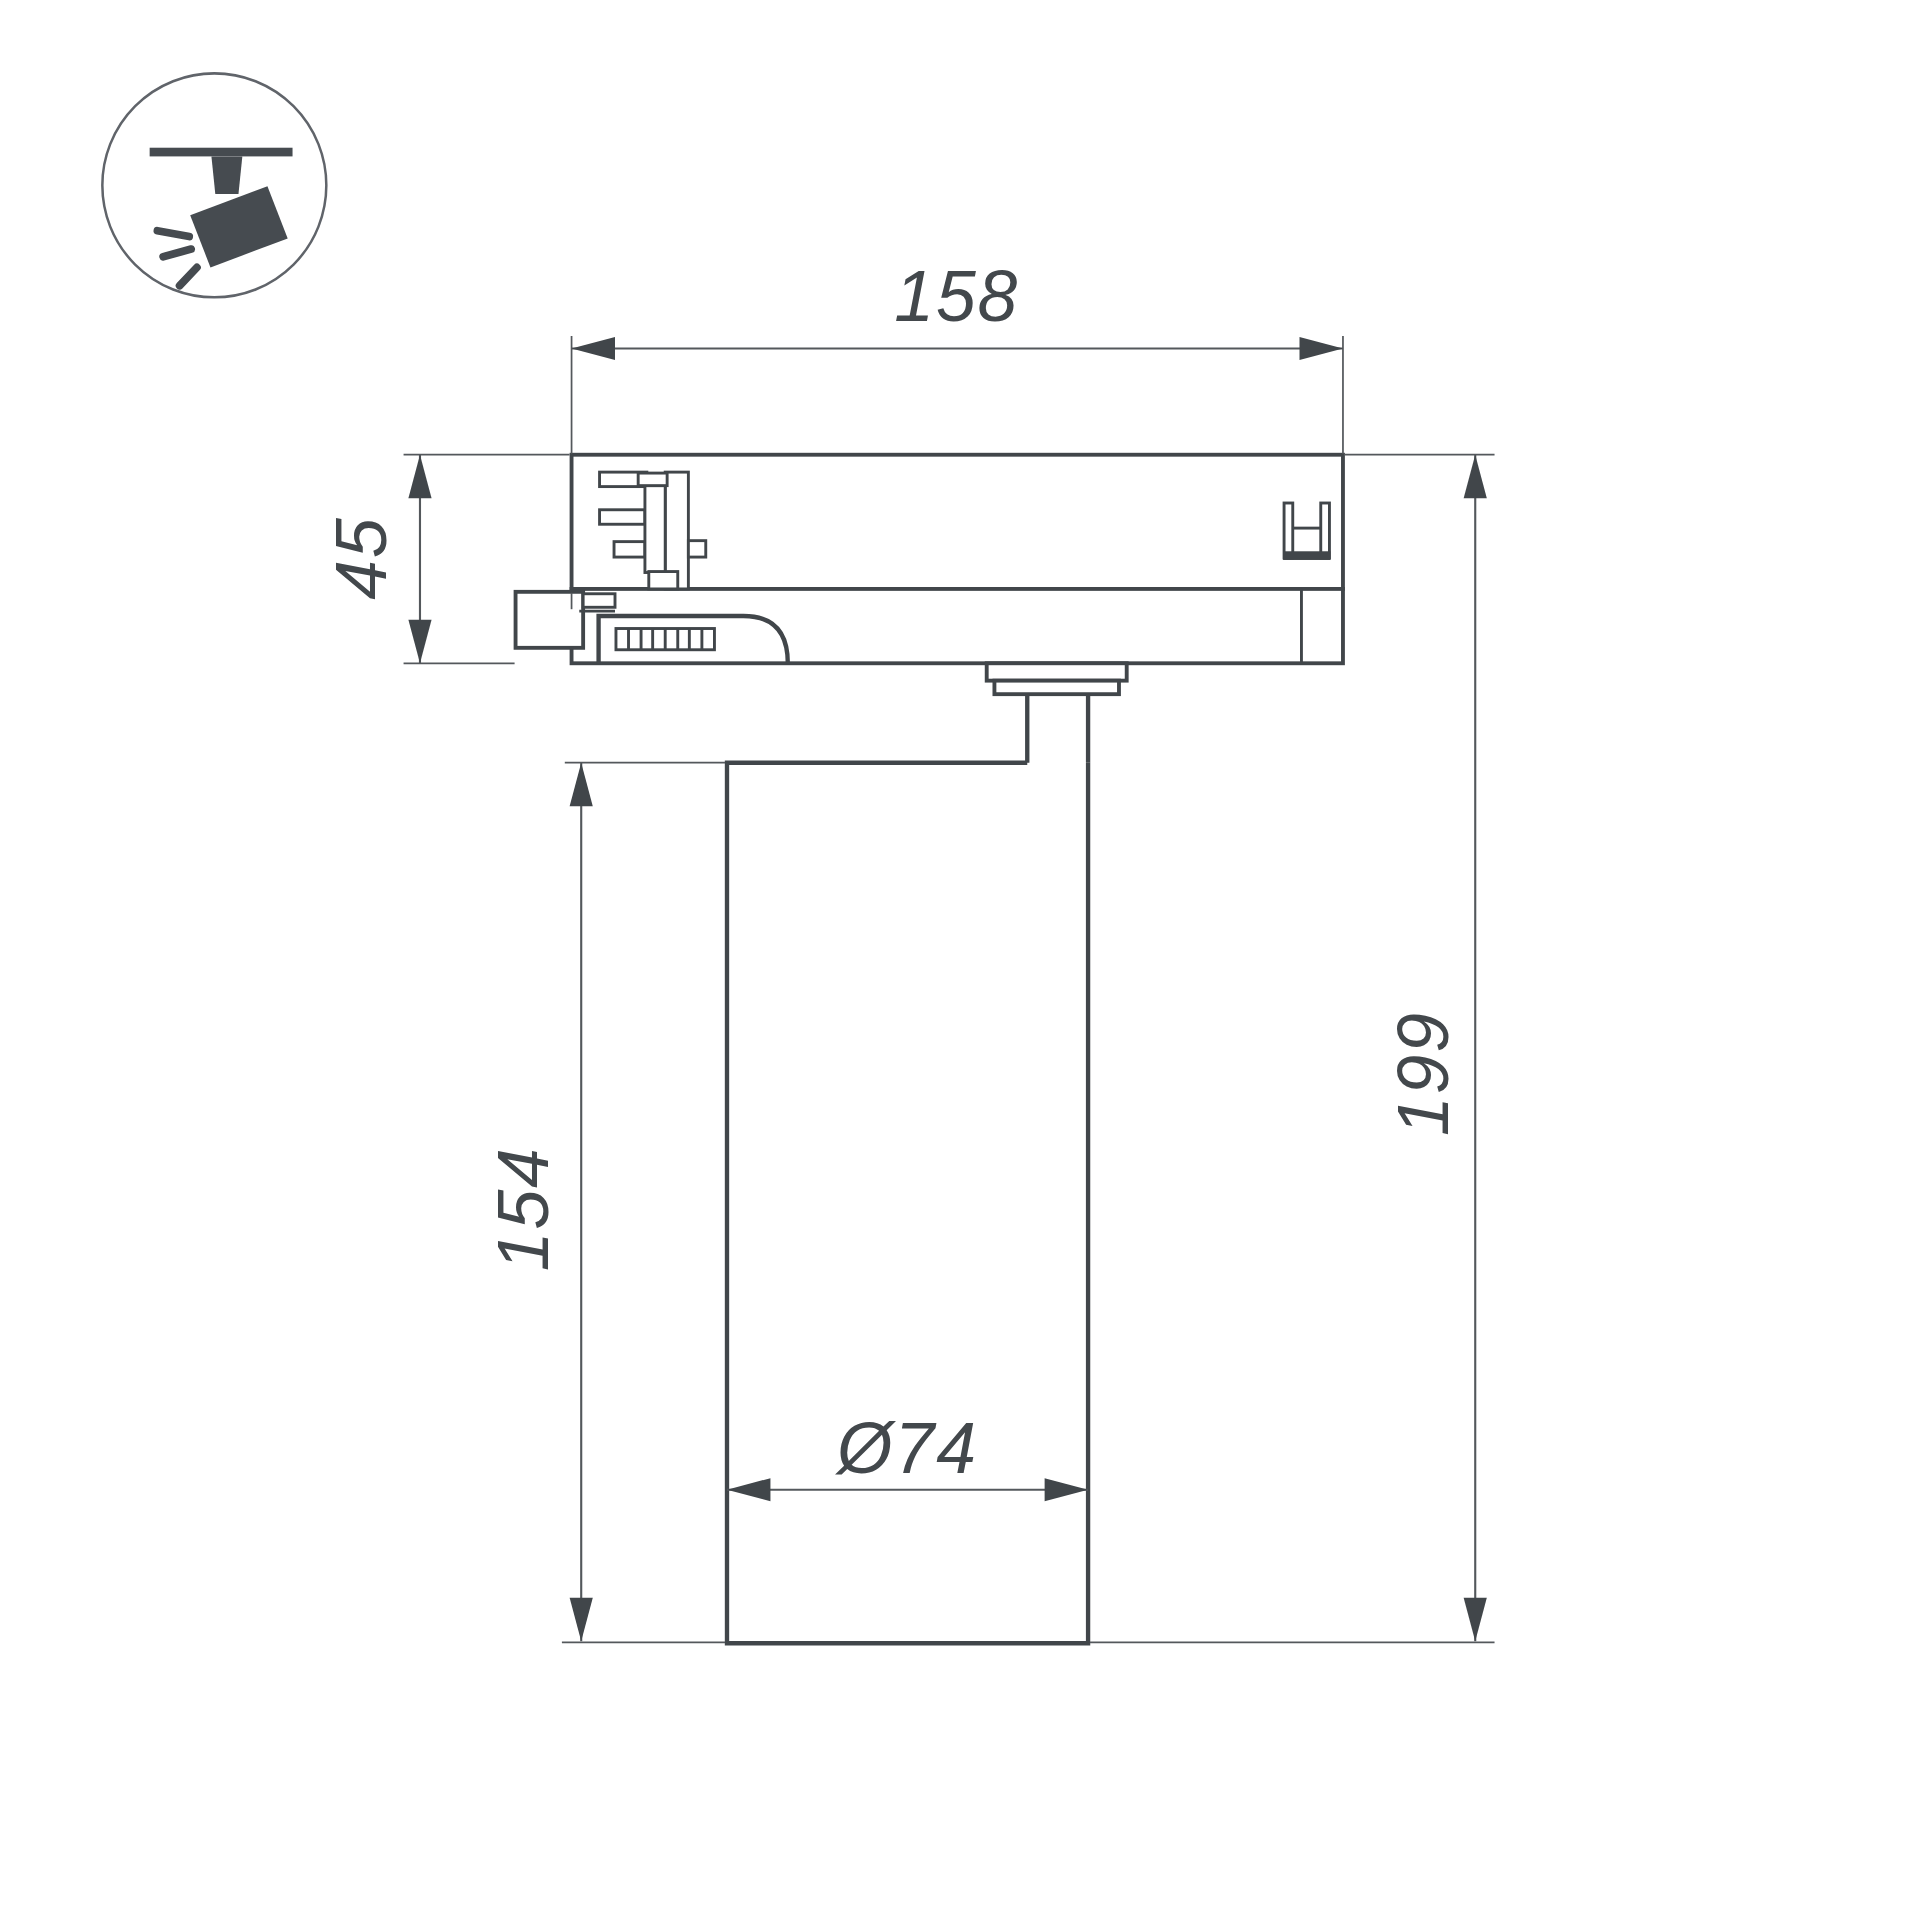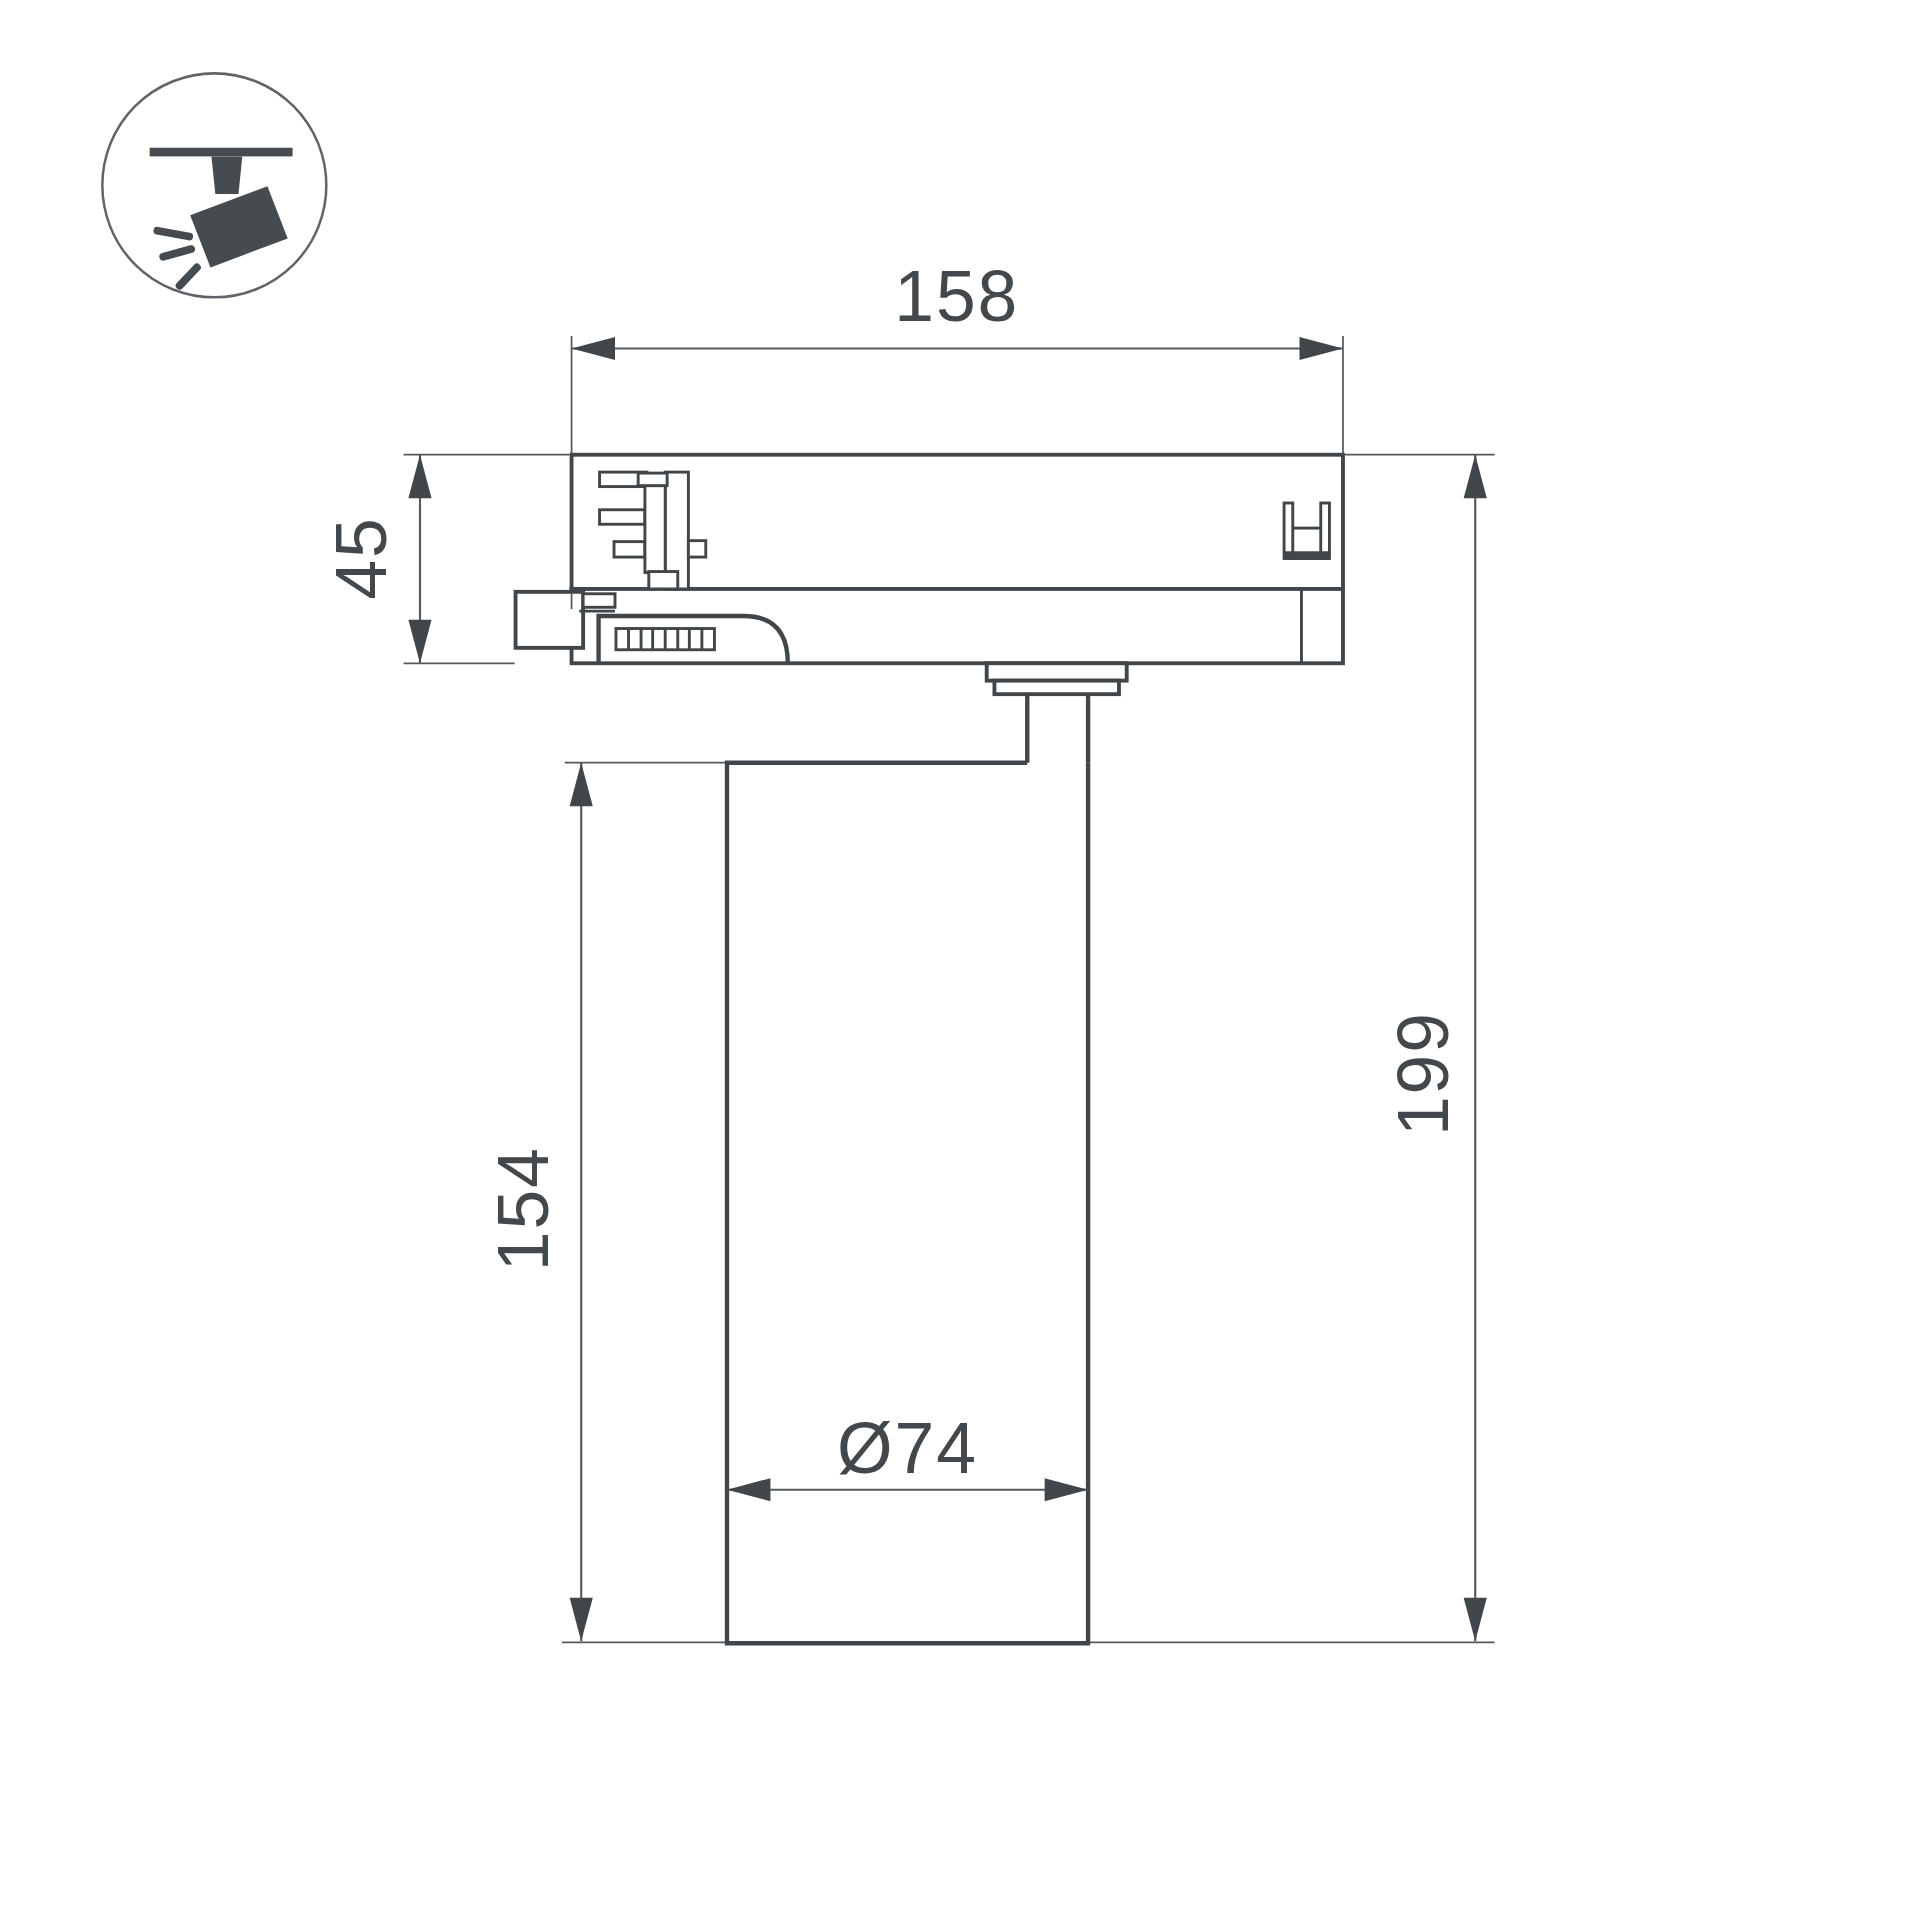--- a/index.html
+++ b/index.html
@@ -3,21 +3,21 @@
 <meta charset="utf-8">
 <style>
   :root{
     --c-background:#ffffff;
     --c-line:#41464a;
     --c-dim:#54585c;
     --c-text:#43484c;
     --c-icon:#464b50;
   }
   html,body{margin:0;padding:0;background:var(--c-background,#fff);}
-  .stage{width:1929px;height:1904px;background:var(--c-background,#fff);}
+  .stage{width:1929px;height:1904px;background:var(--c-background,#fff);font-style:italic;}
   svg{display:block;}
   
   .outline{fill:#ffffff;stroke:var(--c-line,#41464a);stroke-width:4;}
   .openpath{fill:none;stroke:var(--c-line,#41464a);stroke-width:4.5;stroke-linejoin:miter;}
   .detail{fill:#ffffff;stroke:var(--c-line,#41464a);stroke-width:3;}
   .detail-line{fill:none;stroke:var(--c-line,#41464a);stroke-width:3;}
   .solid{fill:var(--c-line,#41464a);stroke:none;}
   
   .ext{stroke:var(--c-dim,#54585c);stroke-width:1.8;fill:none;}
   .dimline{stroke:var(--c-dim,#54585c);stroke-width:2.2;fill:none;}

